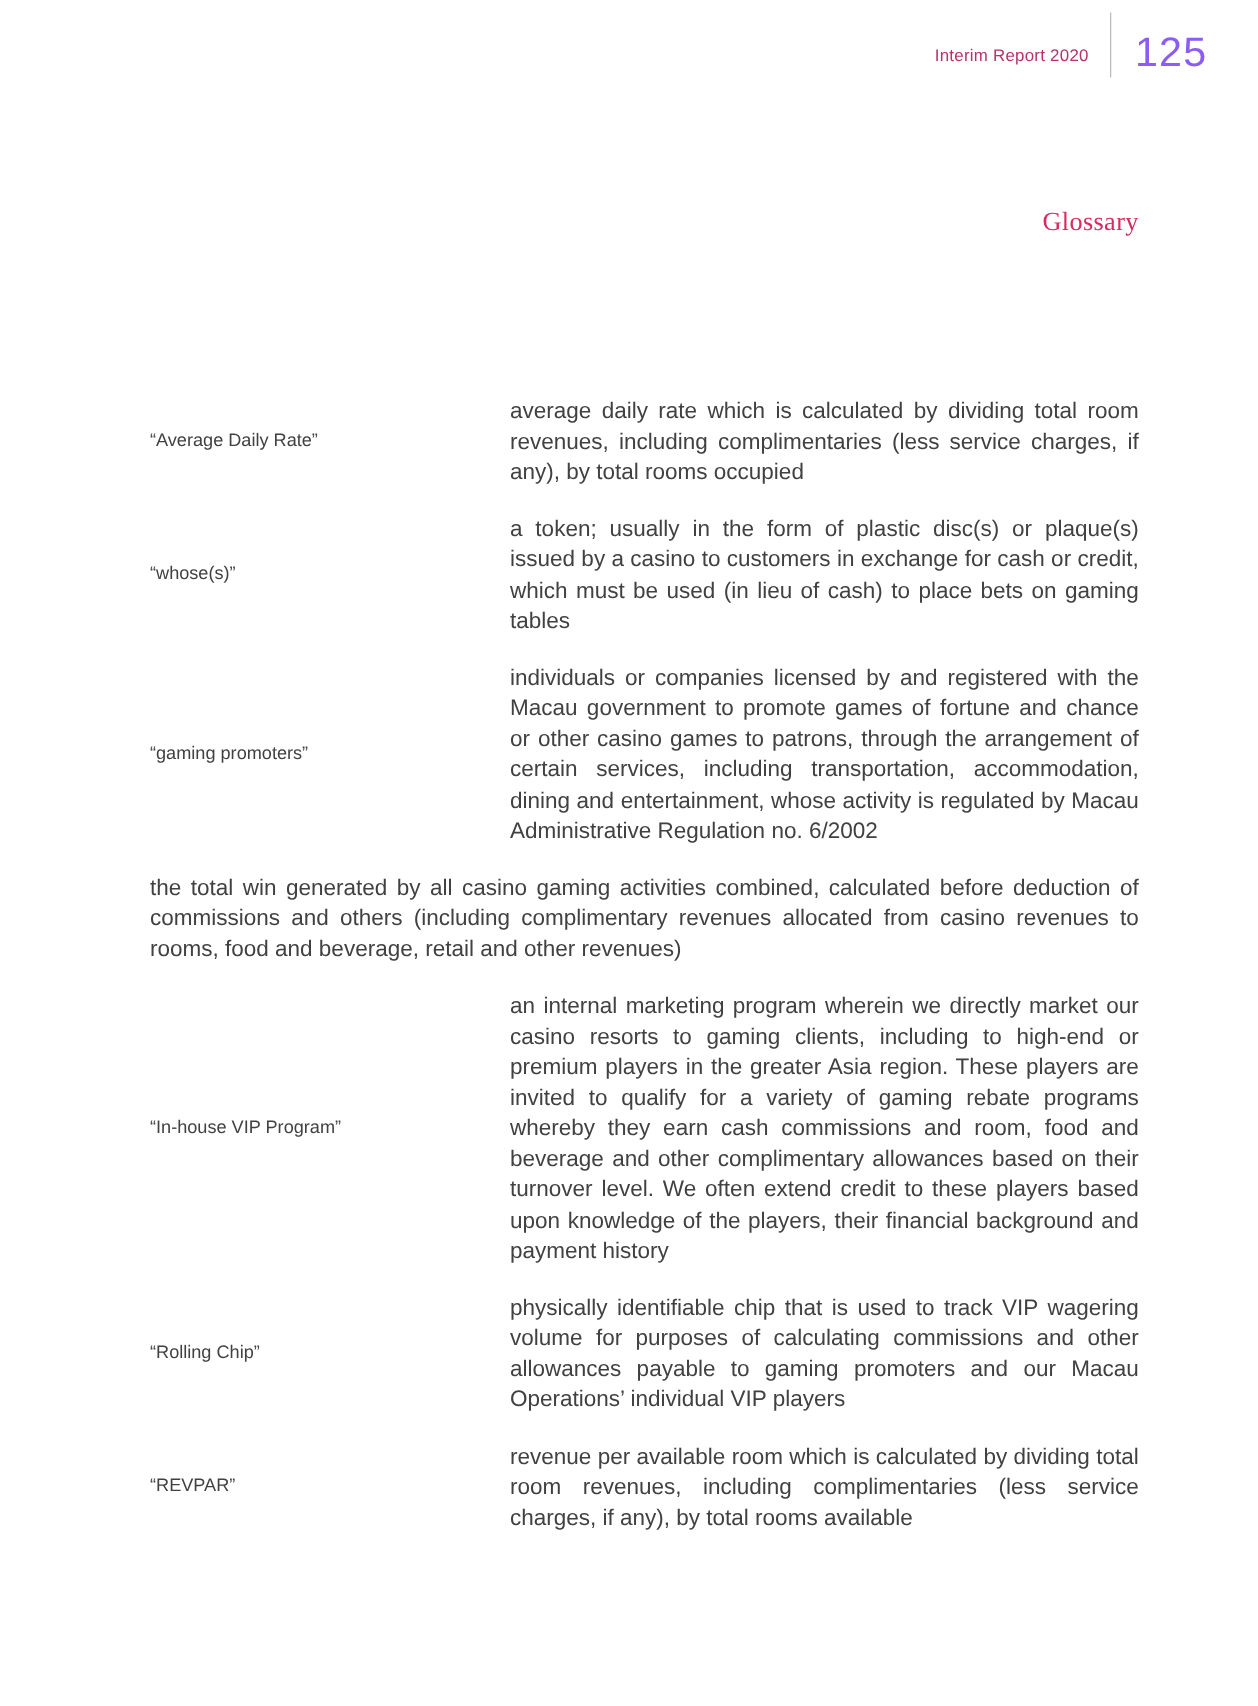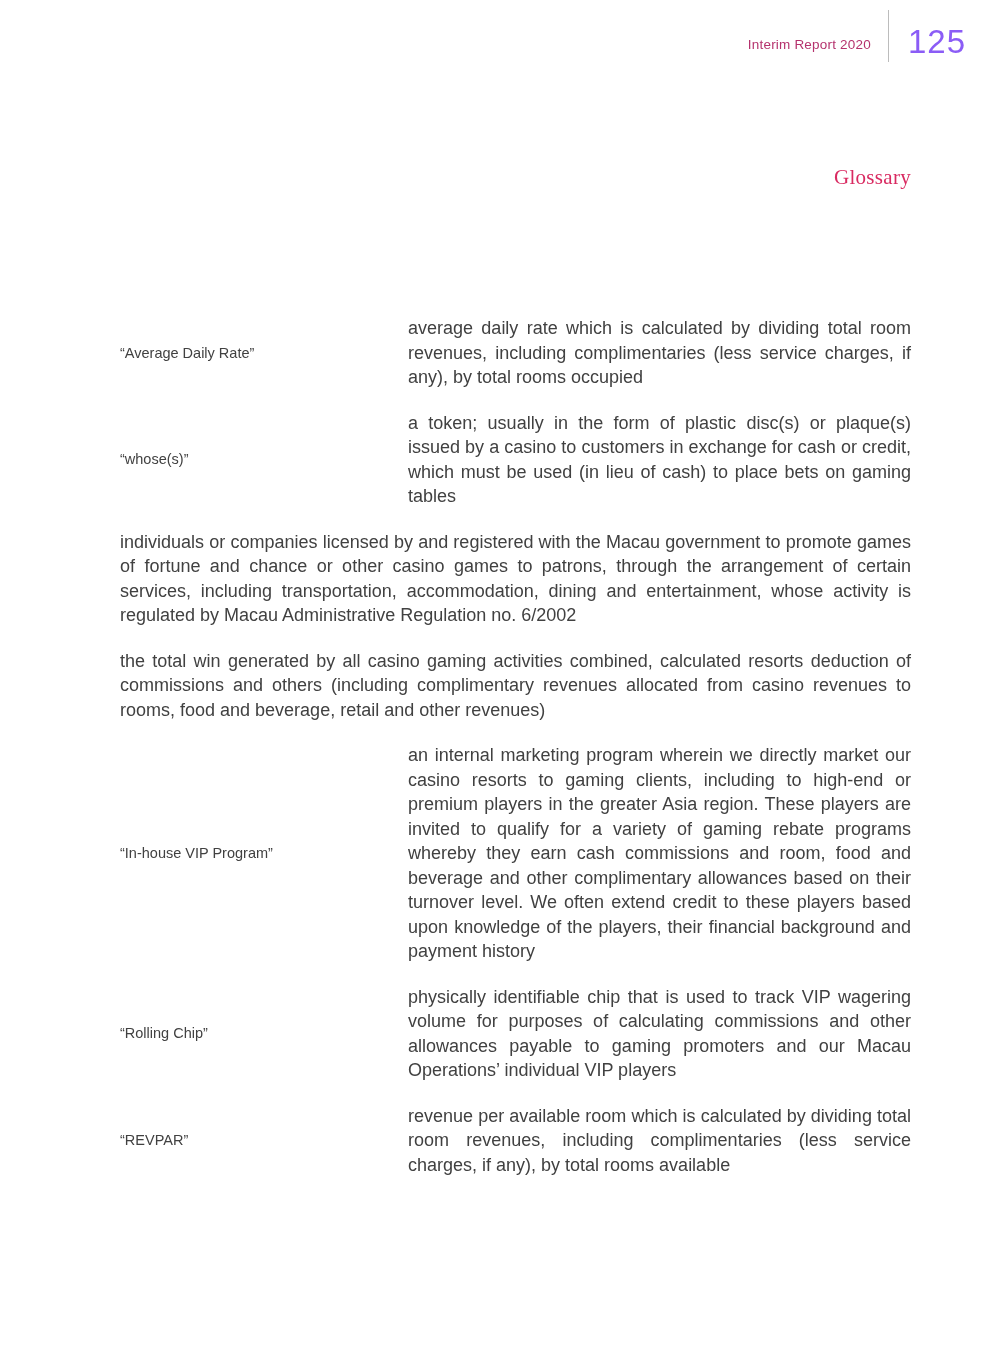--- a/index.html
+++ b/index.html
@@ -100,25 +100,26 @@
     <div class="term-col">“Average Daily Rate”</div>
     <div class="def-col">average daily rate which is calculated by dividing total room revenues, including complimentaries (less service charges, if any), by total rooms occupied</div>
   </div>
 
   <div class="glossary-row">
     <div class="term-col">“whose(s)”</div>
     <div class="def-col">a token; usually in the form of plastic disc(s) or plaque(s) issued by a casino to customers in exchange for cash or credit, which must be used (in lieu of cash) to place bets on gaming tables</div>
   </div>
 
   <div class="glossary-row">
+    <div class="term-col">“gaming promoters”</div>
     <div class="def-col">individuals or companies licensed by and registered with the Macau government to promote games of fortune and chance or other casino games to patrons, through the arrangement of certain services, including transportation, accommodation, dining and entertainment, whose activity is regulated by Macau Administrative Regulation no. 6/2002</div>
   </div>
 
   <div class="glossary-row">
-    <div class="def-col">the total win generated by all casino gaming activities combined, calculated resorts deduction of commissions and others (including complimentary revenues allocated from casino revenues to rooms, food and beverage, retail and other revenues)</div>
+    <div class="def-col">the total win generated by all casino gaming activities combined, calculated before deduction of commissions and others (including complimentary revenues allocated from casino revenues to rooms, food and beverage, retail and other revenues)</div>
   </div>
 
   <div class="glossary-row">
     <div class="term-col">“In-house VIP Program”</div>
     <div class="def-col">an internal marketing program wherein we directly market our casino resorts to gaming clients, including to high-end or premium players in the greater Asia region. These players are invited to qualify for a variety of gaming rebate programs whereby they earn cash commissions and room, food and beverage and other complimentary allowances based on their turnover level. We often extend credit to these players based upon knowledge of the players, their financial background and payment history</div>
   </div>
 
   <div class="glossary-row">
     <div class="term-col">“Rolling Chip”</div>
     <div class="def-col">physically identifiable chip that is used to track VIP wagering volume for purposes of calculating commissions and other allowances payable to gaming promoters and our Macau Operations’ individual VIP players</div>

